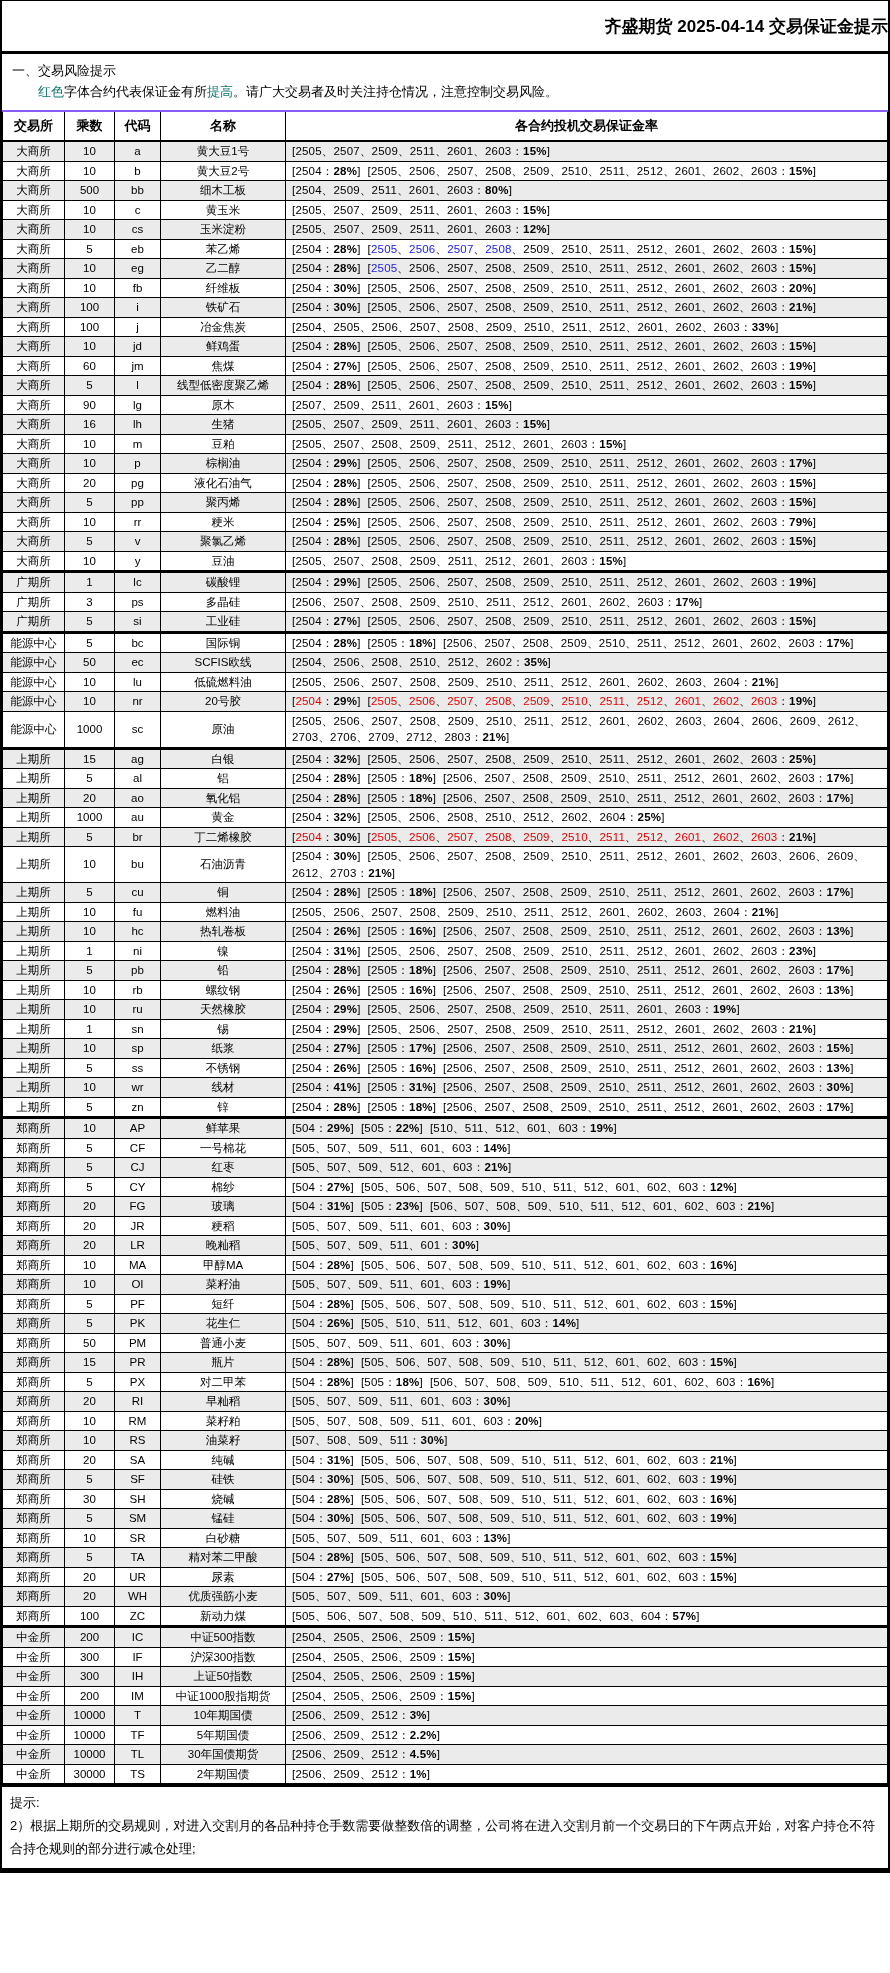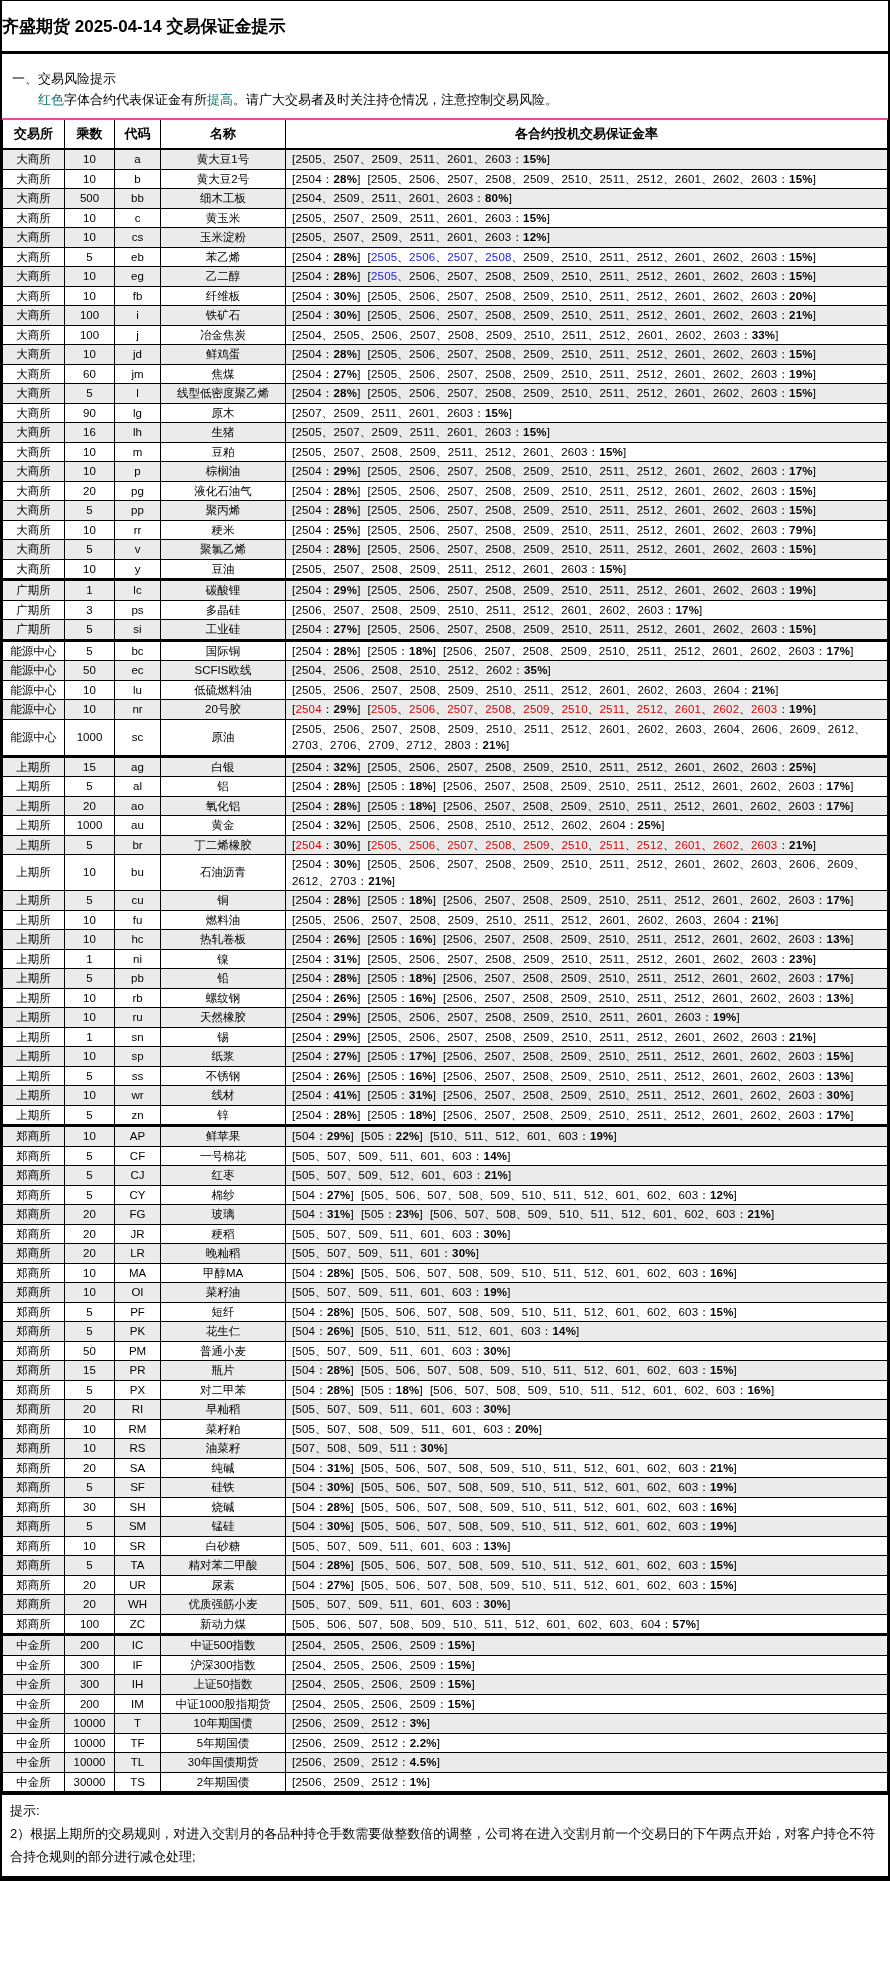--- a/index.html
+++ b/index.html
@@ -1,23 +1,23 @@
 <!DOCTYPE html>
 <html><head>
 <meta charset="utf-8">
 <style>
   html,body{margin:0;padding:0;background:#fff;}
   body{width:890px;font-family:"Liberation Sans","DejaVu Sans",sans-serif;color:#000;}
   .page{width:886px;border-left:2px solid #000;border-right:2px solid #000;border-top:1px solid #000;border-bottom:5px solid #000;}
-  .titlebar{text-align:left;font-weight:bold;font-size:17px;padding:14px 0 13px 0;border-bottom:3px solid #000;}
+  .titlebar{text-align:right;font-weight:bold;font-size:17px;padding:14px 0 13px 0;border-bottom:3px solid #000;}
   .intro{padding:6px 10px 8px 10px;font-size:13px;line-height:21px;}
-  .intro .head{font-weight:normal;margin-top:8px;}
+  .intro .head{font-weight:normal;}
   .intro .para{text-indent:2em;}
   .red{color:#0f766e;}
-  table.margin{border-collapse:collapse;width:100%;table-layout:fixed;border-top:2px solid #ec4899;}
+  table.margin{border-collapse:collapse;width:100%;table-layout:fixed;border-top:2px solid #8b5cf6;}
   table.margin th{border:1px solid #000;border-bottom:2px solid #000;font-size:13px;font-weight:bold;padding:5px 2px;background:#fff;}
   table.margin td{border:1px solid #000;font-size:11.5px;padding:1px 2px;line-height:16.5px;overflow:hidden;}
   table.margin td.cen{text-align:center;}
   table.margin td.val{padding-left:6px;letter-spacing:0.2px;}
   tr.stripe td{background:#ebebeb;}
   tr.sec-start td{border-top:3px solid #000;}
   .grp{margin-right:7px;white-space:normal;}
   .pct{font-weight:bold;}
   .notes{border-top:3px solid #000;padding:5px 8px 8px 8px;font-size:13px;line-height:23px;}
   .notes .nhead{line-height:22px;}

